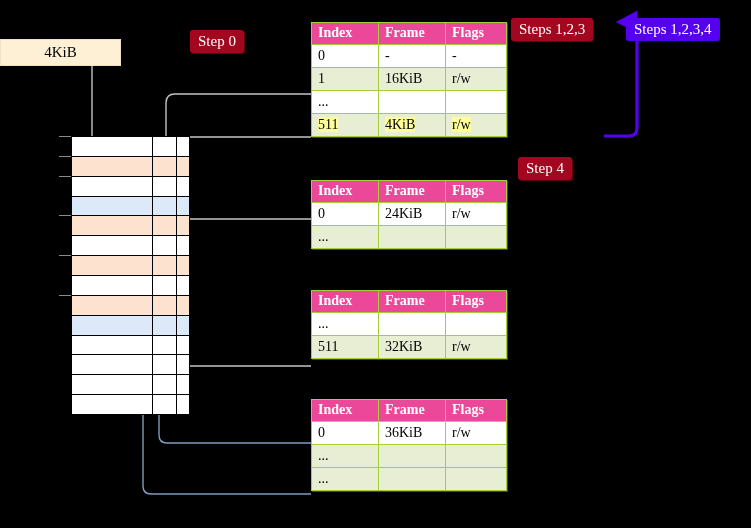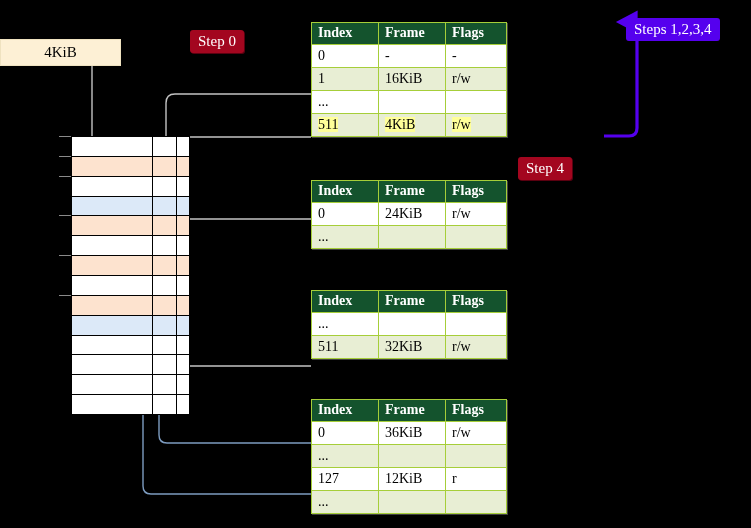--- a/index.html
+++ b/index.html
@@ -83,21 +83,21 @@
 
   
   .ptable {
     position: absolute;
     border-collapse: collapse;
     background: #ffffff;
     font-size: 14px;
     box-shadow: 1px 1px 0 rgba(120,120,120,0.55);
   }
   .ptable th {
-    background: #14532d;
+    background: #ec4899;
     color: #ffffff;
     font-weight: bold;
     text-align: left;
     padding: 2px 6px 3px 6px;
     border: 1px solid #a6ce39;
     font-size: 14px;
     font-family: "Liberation Serif", "DejaVu Serif", serif;
   }
   .ptable td {
     color: #000000;
@@ -197,20 +197,21 @@
       <div class="memtick" style="left: 59px; top: 136px; position: absolute;"></div>
       <div class="memtick" style="left: 59px; top: 155.857px; position: absolute;"></div>
       <div class="memtick" style="left: 59px; top: 175.714px; position: absolute;"></div>
       <div class="memtick" style="left: 59px; top: 215.429px; position: absolute;"></div>
       <div class="memtick" style="left: 59px; top: 255.143px; position: absolute;"></div>
       <div class="memtick" style="left: 59px; top: 294.857px; position: absolute;"></div>
     </div>
 
   <div class="badge red" style="left:190px; top:30px;">Step 0</div>
   <div class="badge red" style="left:518px; top:157px;">Step 4</div>
+  <div class="badge red" style="left:511px; top:18px;">Steps 1,2,3</div>
   <div class="badge blue" style="left:626px; top:18px;">Steps 1,2,3,4</div>
 
   <table class="ptable" id="tbl-0" style="left:311px; top:22px;">
       <thead>
         <tr>
           <th class="col-index">Index</th>
           <th class="col-frame">Frame</th>
           <th class="col-flags">Flags</th>
         </tr>
       </thead>
@@ -291,25 +292,20 @@
         <tr class="plain">
           <td class="col-index">0</td>
           <td class="col-frame">36KiB</td>
           <td class="col-flags">r/w</td>
         </tr>
         <tr class="alt">
           <td class="col-index">...</td>
           <td class="col-frame"></td>
           <td class="col-flags"></td>
         </tr>
-        <tr class="plain">
-          <td class="col-index">127</td>
-          <td class="col-frame">12KiB</td>
-          <td class="col-flags">r</td>
-        </tr>
         <tr class="alt">
           <td class="col-index">...</td>
           <td class="col-frame"></td>
           <td class="col-flags"></td>
         </tr>
       </tbody>
     </table>
 
 </div>
 

